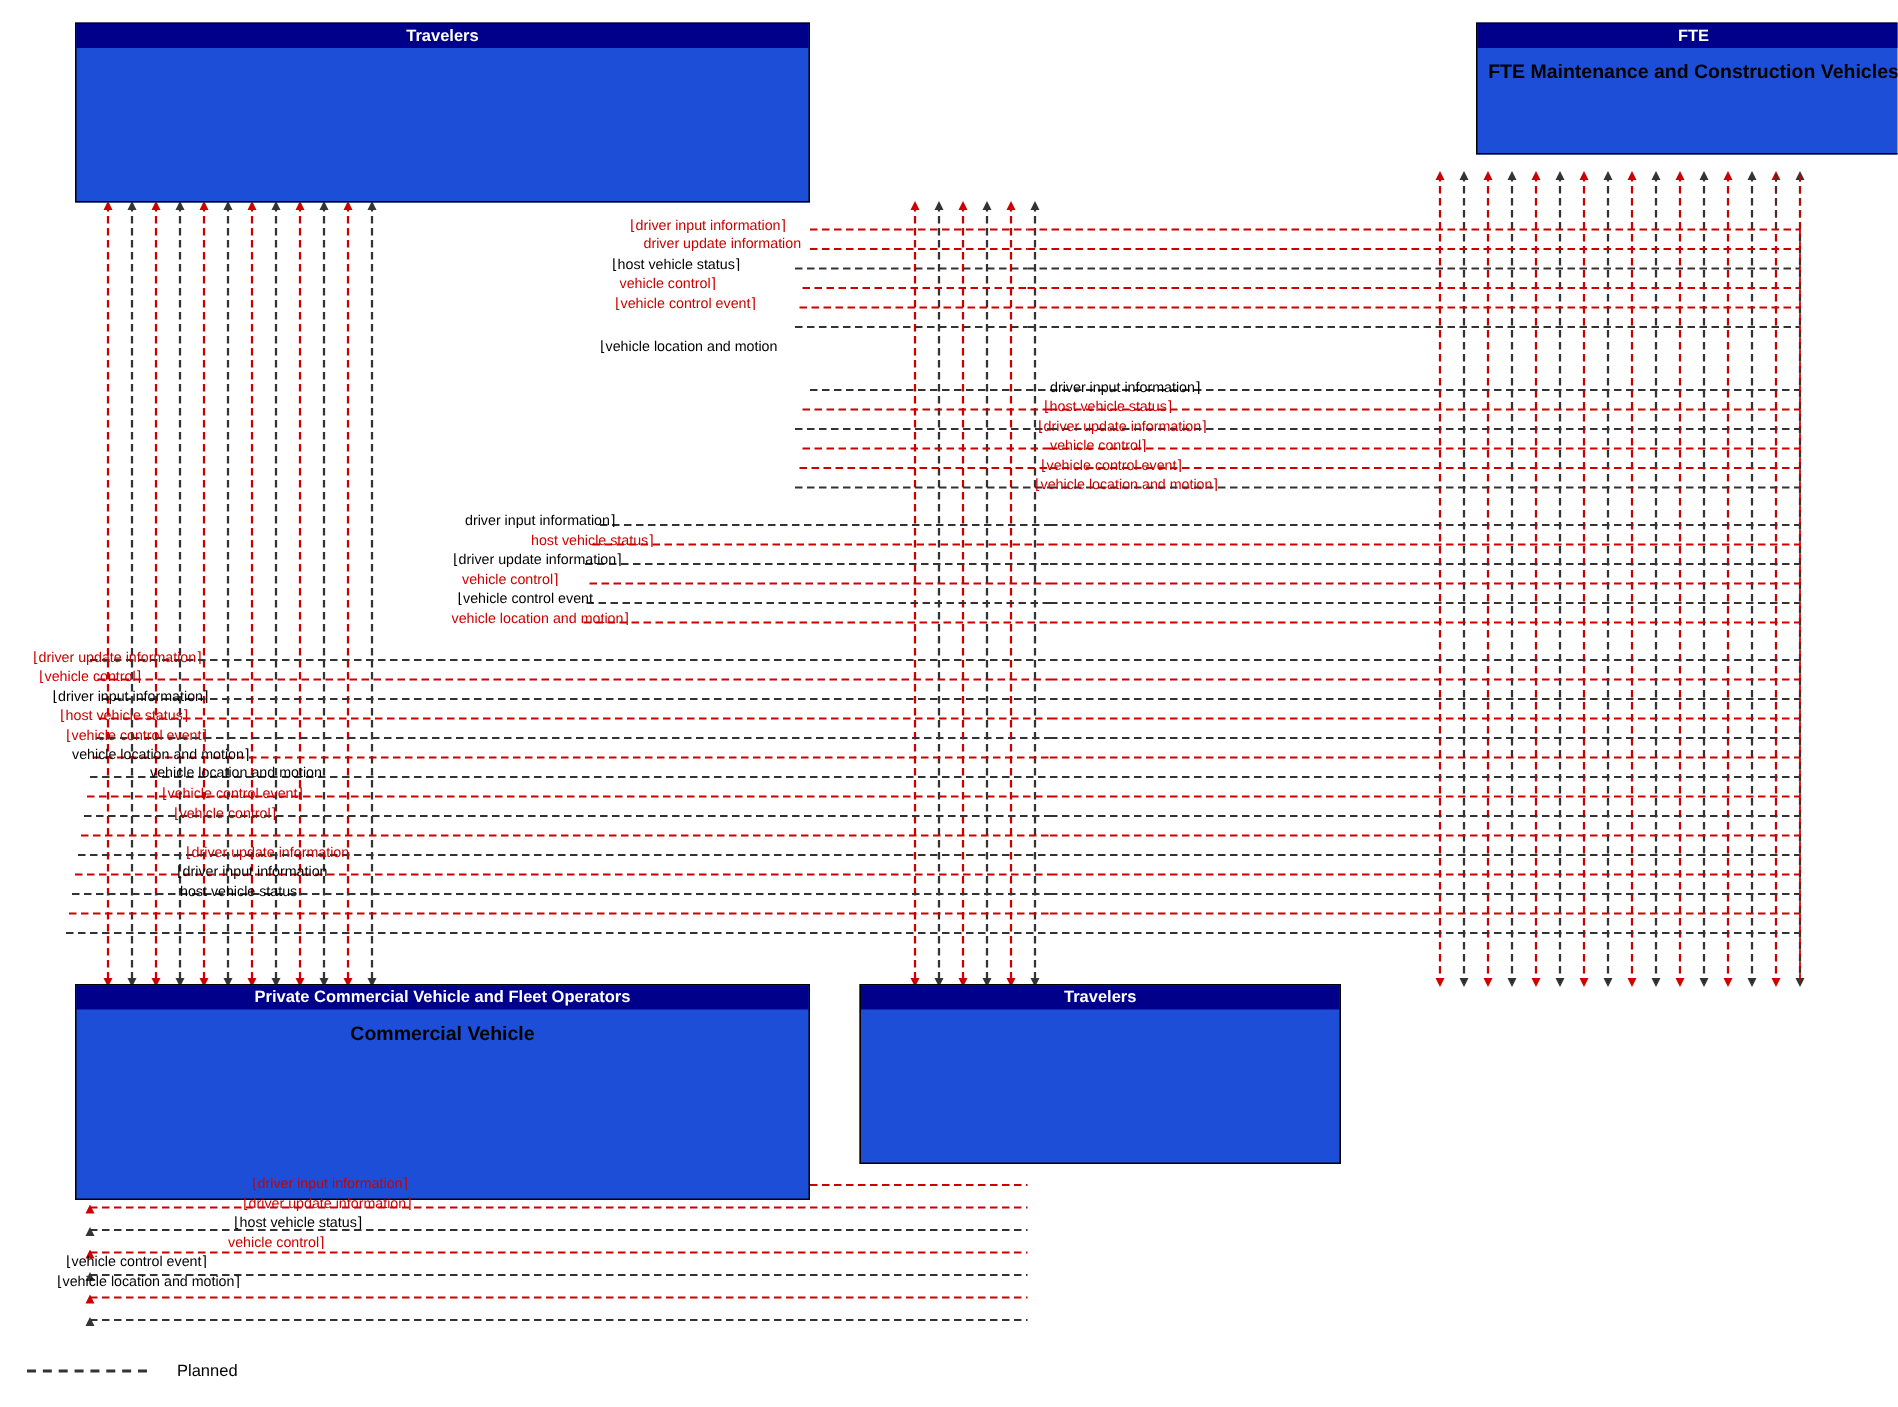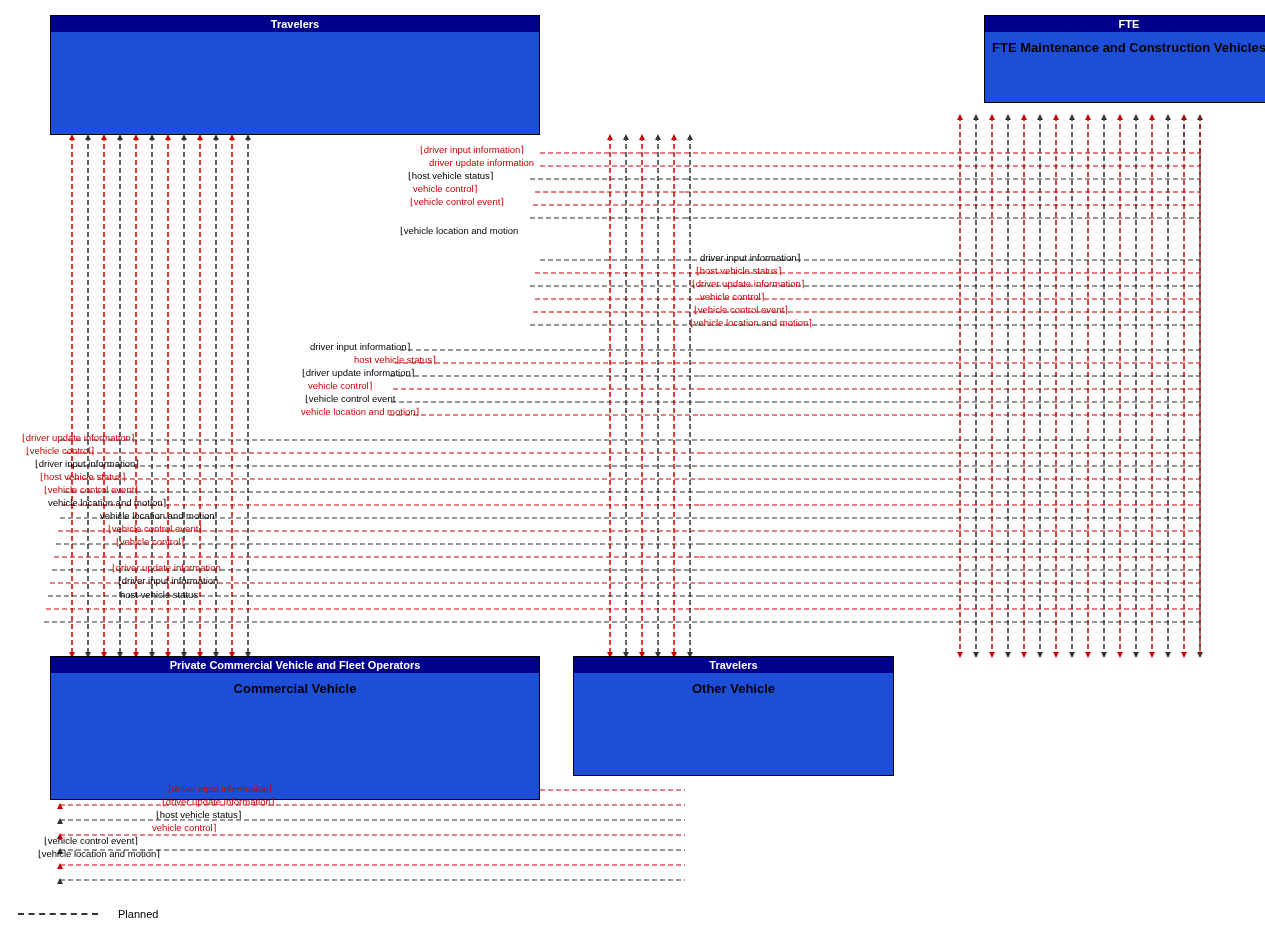--- a/index.html
+++ b/index.html
@@ -331,21 +331,20 @@
     <div class="node-title">FTE Maintenance and Construction Vehicles</div>
   </div>
 
   <div class="node-box" style="left:50px; top:656px; width:490px; height:144px;">
     <div class="node-header">Private Commercial Vehicle and Fleet Operators</div>
     <div class="node-title">Commercial Vehicle</div>
   </div>
 
   <div class="node-box" style="left:573px; top:656px; width:321px; height:120px;">
     <div class="node-header">Travelers</div>
-    <div class="node-title">Other Vehicle</div>
   </div>
 
   <div class="label-text red" style="left:420px; top:144px;">⌊driver input information⌉</div>
   <div class="label-text red" style="left:415px; top:157px;margin-left:14px;">driver update information</div>
   <div class="label-text" style="left:408px; top:170px;">⌊host vehicle status⌉</div>
   <div class="label-text red" style="left:413px; top:183px;">vehicle control⌉</div>
   <div class="label-text red" style="left:410px; top:196px;">⌊vehicle control event⌉</div>
   <div class="label-text" style="left:400px; top:209px;margin-top:16px;">⌊vehicle location and motion</div>
 
   <div class="label-text" style="left:700px; top:252px;">driver input information⌉</div>
@@ -365,21 +364,21 @@
   <div class="label-text red" style="left:22px; top:432px;">⌊driver update information⌉</div>
   <div class="label-text red" style="left:26px; top:445px;">⌊vehicle control⌉</div>
   <div class="label-text" style="left:35px; top:458px;">⌊driver input information⌉</div>
   <div class="label-text red" style="left:40px; top:471px;">⌊host vehicle status⌉</div>
   <div class="label-text red" style="left:44px; top:484px;">⌊vehicle control event⌉</div>
   <div class="label-text" style="left:48px; top:497px;">vehicle location and motion⌉</div>
   <div class="label-text" style="left:100px; top:510px;">vehicle location and motion</div>
   <div class="label-text red" style="left:108px; top:523px;">⌊vehicle control event⌉</div>
   <div class="label-text red" style="left:116px; top:536px;">⌊vehicle control⌉</div>
   <div class="label-text" style="left:120px; top:549px;margin-top:40px;">host vehicle status</div>
-  <div class="label-text red" style="left:112px; top:562px;">⌊driver update information</div>
+  <div class="label-text red" style="left:124px; top:562px;">⌊driver update information</div>
   <div class="label-text" style="left:118px; top:575px;">⌊driver input information</div>
 
   <div class="label-text red" style="left:168px; top:783px;">⌊driver input information⌉</div>
   <div class="label-text red" style="left:162px; top:796px;">⌊driver update information⌉</div>
   <div class="label-text" style="left:156px; top:809px;">⌊host vehicle status⌉</div>
   <div class="label-text red" style="left:152px; top:822px;">vehicle control⌉</div>
   <div class="label-text" style="left:44px; top:835px;">⌊vehicle control event⌉</div>
   <div class="label-text" style="left:38px; top:848px;">⌊vehicle location and motion⌉</div>
 
   <div class="legend">

